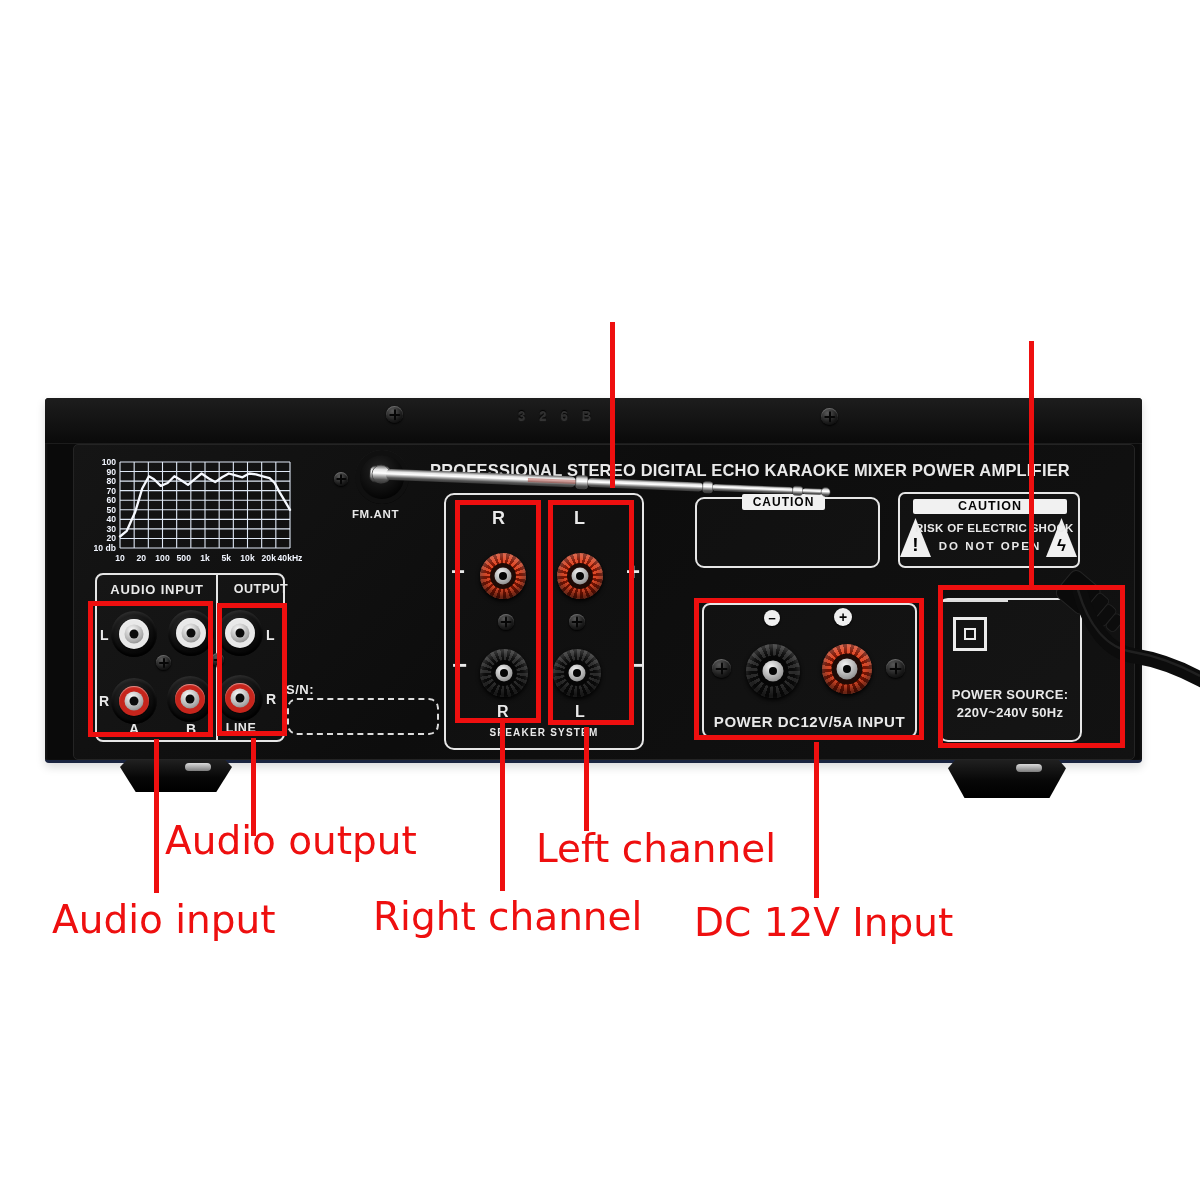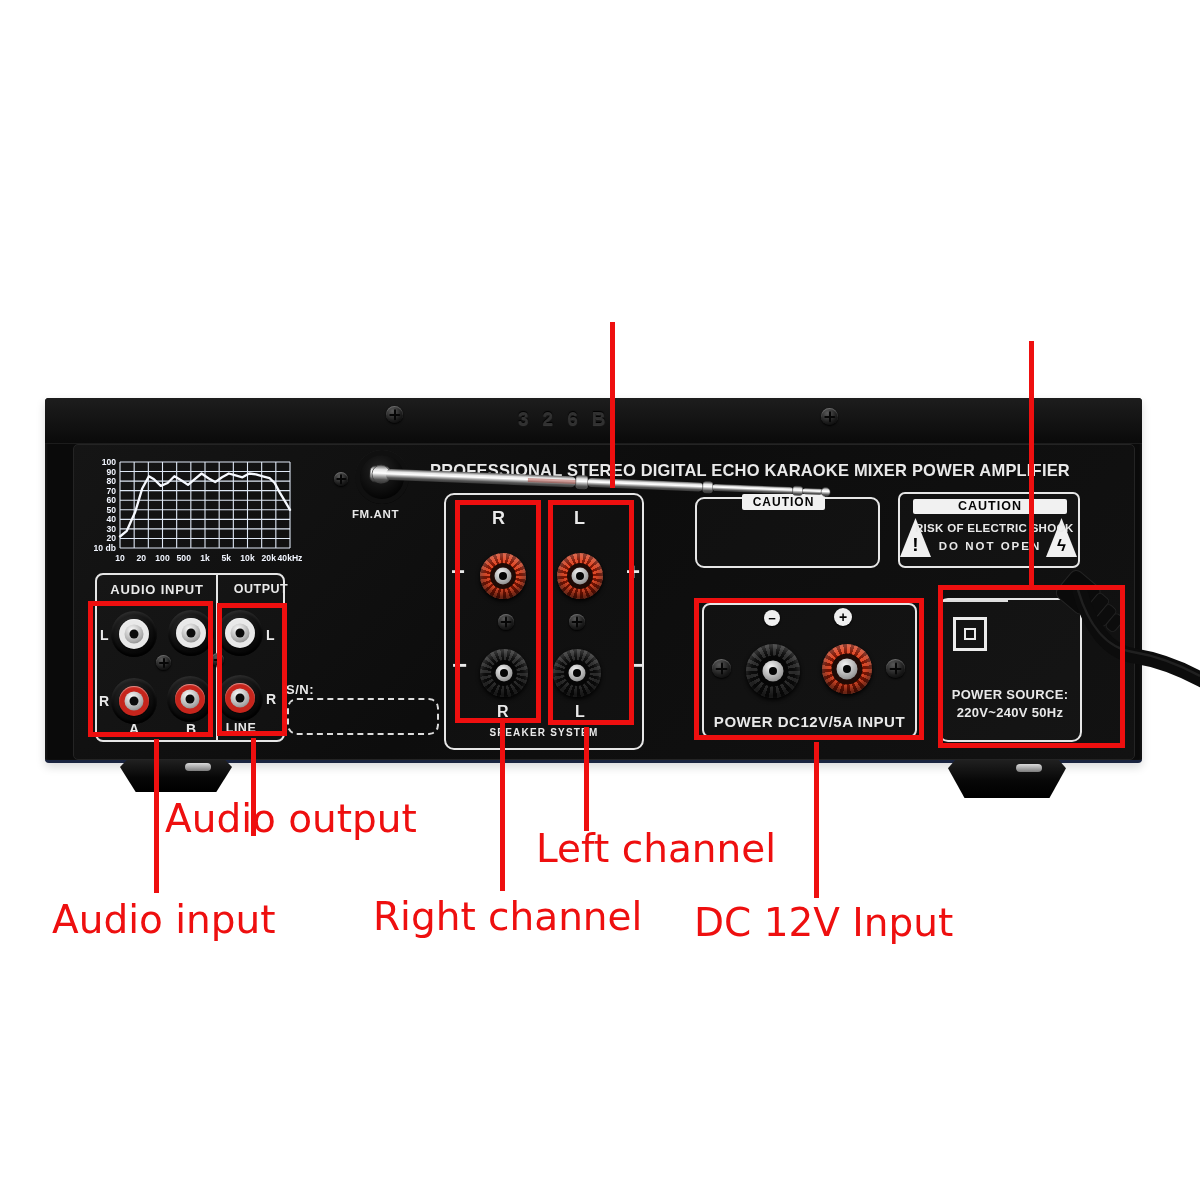--- a/index.html
+++ b/index.html
@@ -7,21 +7,21 @@
           font-family:"Liberation Sans",sans-serif;--accent:#ee0f0f;}
   .canvas *{box-sizing:border-box;}
   .a{position:absolute;}
 
   
   .amp{background:#0a0a0a;border-radius:4px;border-bottom:3px solid #1a2440;
        box-shadow:inset 0 1px 0 #2e2e2e, inset 2px 0 2px rgba(255,255,255,.05),
                   inset -2px 0 2px rgba(255,255,255,.04), 0 4px 10px rgba(0,0,0,.15);}
   .amp-top{background:linear-gradient(#1d1d1d,#0a0a0a);border-bottom:1px solid #1c1c1c;border-radius:4px 4px 0 0;}
   .face{background:linear-gradient(135deg,#151515,#0d0d0d 45%,#121212);border:1px solid #242424;border-radius:5px;}
-  .topcode{color:#313131;font-weight:bold;font-size:19px;letter-spacing:14px;
+  .topcode{color:#313131;font-weight:bold;font-size:13px;letter-spacing:14px;
            text-shadow:0 -1px 1px #000,0 1px 1px #3a3a3a;}
 
   
   .wtext{color:#e9e9e9;font-weight:bold;white-space:nowrap;}
   .ctr{text-align:center;white-space:nowrap;}
 
   
   .panel{border:2px solid #e6e6e6;border-radius:9px;background:rgba(255,255,255,.015);}
   .vline{background:#e6e6e6;}
 
@@ -323,19 +323,19 @@
   <div class="a redbox" style="left:938px;top:585px;width:187px;height:163px;"></div>
 
   <div class="a redline" style="left:610px;top:322px;height:166px;"></div>
   <div class="a redline" style="left:1029px;top:341px;height:246px;"></div>
   <div class="a redline" style="left:154px;top:739px;height:154px;"></div>
   <div class="a redline" style="left:251px;top:738px;height:98px;"></div>
   <div class="a redline" style="left:500px;top:723px;height:168px;"></div>
   <div class="a redline" style="left:584px;top:727px;height:104px;"></div>
   <div class="a redline" style="left:814px;top:742px;height:156px;"></div>
 
-  <div class="a rlabel" style="left:165px;top:798px;">Audio output</div>
+  <div class="a rlabel" style="left:165px;top:820px;">Audio output</div>
   <div class="a rlabel" style="left:52px;top:899px;">Audio input</div>
   <div class="a rlabel" style="left:536px;top:828px;">Left channel</div>
   <div class="a rlabel" style="left:373px;top:896px;">Right channel</div>
   <div class="a rlabel" style="left:694px;top:902px;">DC 12V Input</div>
 
 </div>
 
 </body></html>

